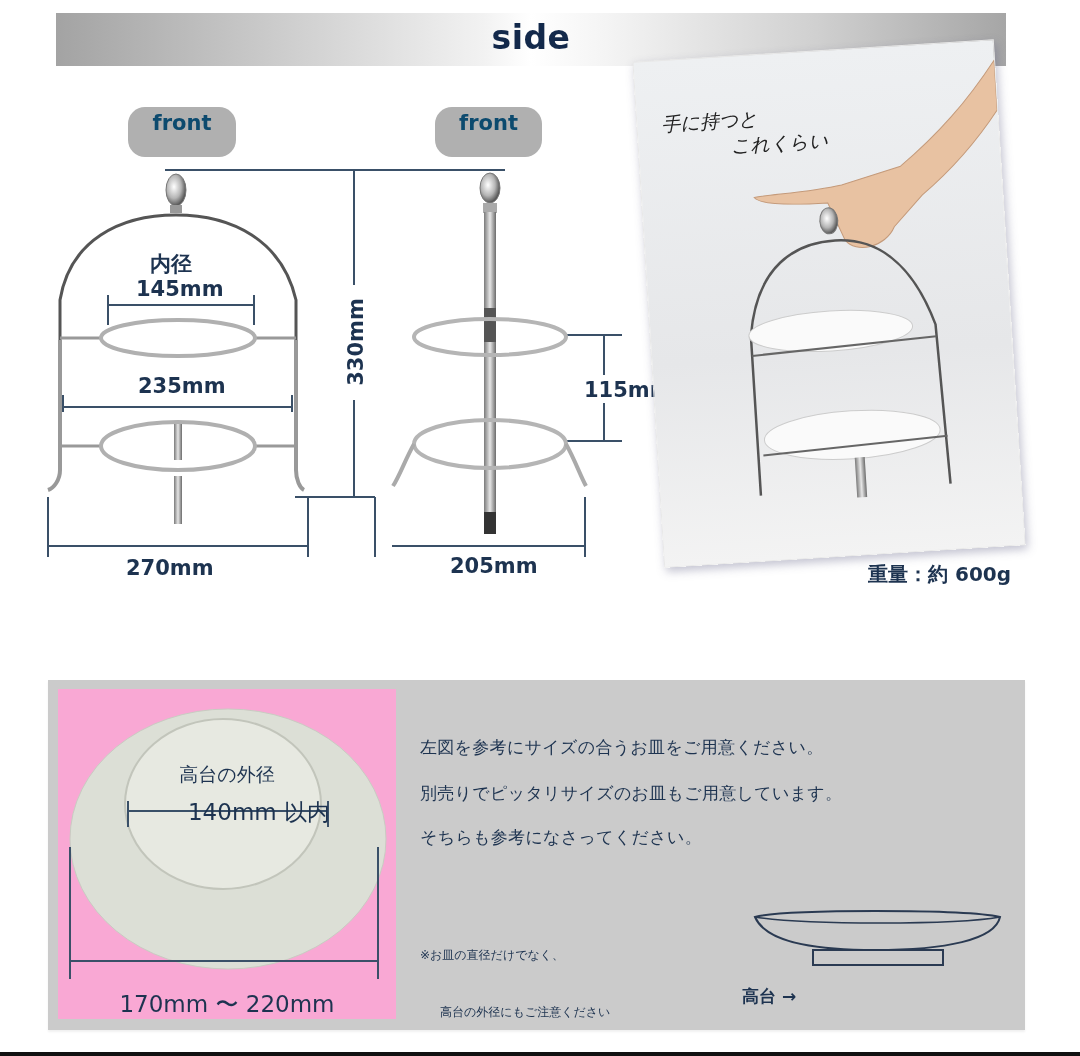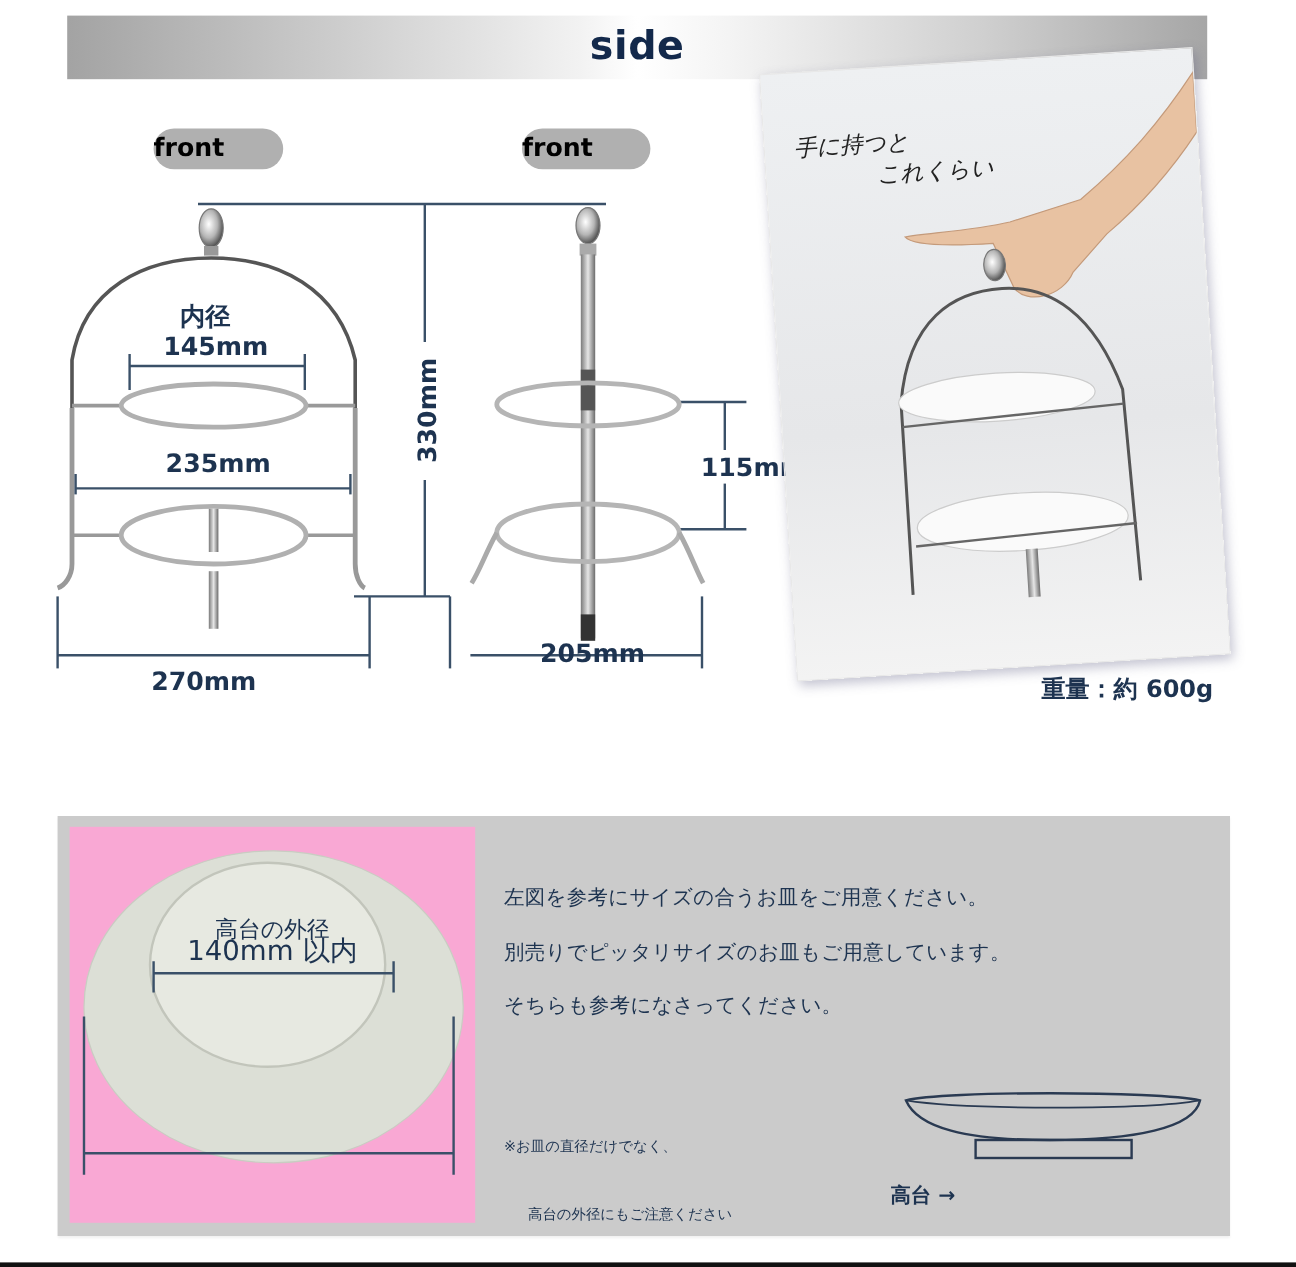--- a/index.html
+++ b/index.html
@@ -14,22 +14,22 @@
   .header-band {
     left:56px; top:13px; width:950px; height:53px;
     background: linear-gradient(to right, #a3a3a3 0%, #cfcfcf 25%, #f2f2f2 45%, #ffffff 50%, #f4f4f4 58%, #d0d0d0 80%, #a6a6a6 100%);
   }
   .header-title {
     left:0; top:0; width:100%; height:53px; line-height:50px;
     text-align:center; font-size:33px; font-weight:bold; color:#13294b;
     letter-spacing:0.5px;
   }
   .pill {
-    height:34px; line-height:33px; border-radius:17px; background:#b0b0b0;
-    color:#000000; font-weight:bold; font-size:21px; 
+    height:50px; line-height:33px; border-radius:17px; background:#b0b0b0;
+    color:#0c4a6e; font-weight:bold; font-size:21px; text-align:center;
   }
   .dim-label { font-weight:bold; font-size:21px; color:#1d3350; white-space:nowrap; }
 
   
   .photo-card {
     left:648px; top:50px; width:360px; height:505px;
     transform: rotate(-3.6deg); transform-origin: center;
     background: linear-gradient(180deg, #eef0f2 0%, #e6e7e9 60%, #f3f3f3 100%);
     box-shadow: 2px 4px 10px rgba(80,80,120,0.35);
     border:1px solid #e8e8e8;
@@ -131,21 +131,21 @@
     <rect x="484" y="512" width="12" height="22" fill="#333"></rect>
   </g>
 </svg>
 
 <div class="abs dim-label" style="left:150px;top:250px;">内径</div>
 <div class="abs dim-label" style="left:136px;top:277px;">145mm</div>
 <div class="abs dim-label" style="left:138px;top:374px;">235mm</div>
 <div class="abs dim-label" style="left:126px;top:556px;">270mm</div>
 <div class="abs dim-label" style="left:296px;top:330px;transform:rotate(-90deg);transform-origin:center;width:120px;text-align:center;">330mm</div>
 <div class="abs dim-label" style="left:560px;top:378px;margin-left:24px;">115mm</div>
-<div class="abs dim-label" style="left:450px;top:533px;">205mm</div>
+<div class="abs dim-label" style="left:450px;top:554px;">205mm</div>
 
 <div class="abs photo-card">
   <div class="abs handwriting" style="left:24px;top:50px;">手に持つと</div>
   <div class="abs handwriting" style="left:92px;top:76px;">これくらい</div>
   <svg class="abs" style="left:0;top:0;" width="360" height="505">
 
     <path d="M360,20 C330,60 300,90 260,120 L200,135 C170,140 130,140 112,142 C118,150 150,152 185,152 L200,190 C210,205 240,200 250,180 L280,150 C320,120 345,90 360,70 Z" fill="#e8c2a2" stroke="#c49a7a" stroke-width="1"></path>
     <ellipse cx="185" cy="170" rx="9" ry="13" fill="url(#knob)" stroke="#777"></ellipse>
 
     <path d="M100,440 L100,280 C110,210 150,190 190,190 C230,190 265,215 285,280 L290,440" stroke="#555" stroke-width="2.5" fill="none"></path>
@@ -166,21 +166,22 @@
     <g stroke="#3a5068" stroke-width="2">
       <line x1="70" y1="122" x2="270" y2="122"></line>
       <line x1="70" y1="112" x2="70" y2="138"></line>
         <line x1="270" y1="112" x2="270" y2="138"></line>
       <line x1="12" y1="158" x2="12" y2="290"></line>
         <line x1="320" y1="158" x2="320" y2="290"></line>
       <line x1="12" y1="272" x2="320" y2="272"></line>
     </g>
   </svg>
   <div class="abs plate-label" style="left:0;width:338px;top:73px;">高台の外径</div>
-  <div class="abs plate-label big" style="left:0;width:338px;top:88px;">140mm 以内</div>
+  <div class="abs plate-label big" style="left:0;width:338px;top:108px;padding-left:32px;">140mm 以内</div>
+  <div class="abs plate-label big" style="left:0;width:338px;top:300px;">170mm 〜 220mm</div>
 </div>
 
 <div class="abs info-line" style="left:420px;top:736px;">左図を参考にサイズの合うお皿をご用意ください。</div>
 <div class="abs info-line" style="left:420px;top:782px;">別売りでピッタリサイズのお皿もご用意しています。</div>
 <div class="abs info-line" style="left:420px;top:826px;">そちらも参考になさってください。</div>
 
 <div class="abs note-line" style="left:420px;top:947px;">※お皿の直径だけでなく、</div>
 <div class="abs note-line" style="left:440px;top:980px;margin-top:24px;">高台の外径にもご注意ください</div>
 
 <svg class="abs" style="left:745px;top:905px;" width="270" height="70">

